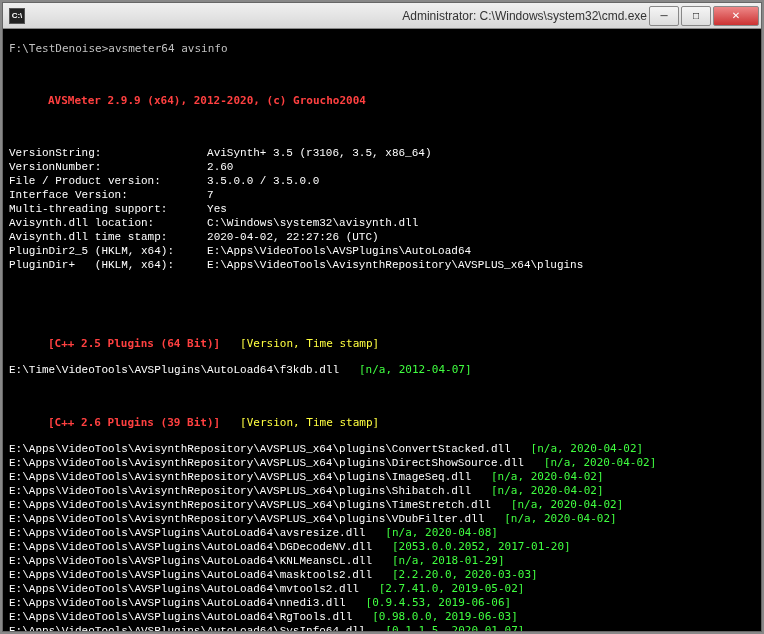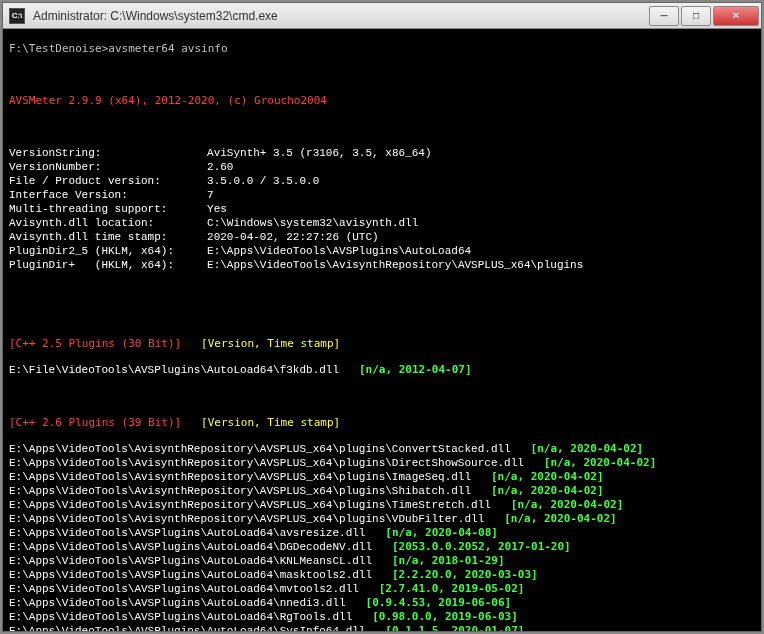--- a/index.html
+++ b/index.html
@@ -1,29 +1,29 @@
 <!DOCTYPE html>
 <html><head>
 <meta charset="utf-8">
 <style>
 * { margin: 0; padding: 0; box-sizing: border-box; }
 body { background: #888; font-family: "Tahoma", sans-serif; width: 764px; height: 634px; overflow: hidden; }
 .window { width: 760px; height: 630px; margin: 2px; background: #000; border: 1px solid #666; display: flex; flex-direction: column; }
 .titlebar { height: 26px; background: linear-gradient(#f0f0f0, #d8d8d8); display: flex; align-items: center; border-bottom: 1px solid #888; }
 .titlebar-icon { width: 16px; height: 16px; margin: 0 6px; background: #222; border: 1px solid #555; display: flex; align-items: center; justify-content: center; font-size: 8px; color: #fff; font-weight: bold; }
-.title-text { flex: 1; font-size: 12px; color: #333; padding-left: 2px; }
+.title-text { flex: 1; font-size: 12px; color: #333; padding-left: 2px; text-align: right; }
 .win-btns { display: flex; gap: 0; margin-right: 2px; }
 .win-btn { width: 30px; height: 20px; background: linear-gradient(#f5f5f5,#ddd); border: 1px solid #888; border-radius: 2px; font-size: 10px; display: flex; align-items: center; justify-content: center; cursor: pointer; margin-left: 2px; }
 .win-btn.close { background: linear-gradient(#e88,#c33); color: #fff; width: 46px; }
 .term { flex: 1; background: #000; padding: 0 6px; font-family: "Lucida Console","Consolas",monospace; font-size: 11px; line-height: 13px; overflow: hidden; color: #c0c0c0; white-space: pre; }
 .g { color: #c0c0c0; }
 .w { color: #ffffff; font-family: Liberation Mono, monospace; }
-.r { color: #ff4040; font-weight: normal; }
+.r { color: #ff4040; font-weight: bold; margin-left: 39px; }
 .y { color: #ffff40; }
-.gr { color: #40ff40; font-weight: bold; }
+.gr { color: #40ff40; font-weight: normal; }
 .line { white-space: pre; }
 </style>
 </head>
 <body>
 
 <div class="window">
   <div class="titlebar">
     <div class="titlebar-icon">C:\</div>
     <div class="title-text">Administrator: C:\Windows\system32\cmd.exe</div>
     <div class="win-btns">
@@ -34,22 +34,22 @@
   </div>
 
   <div class="term">
 <div class="line"><span class="g">F:\TestDenoise&gt;</span><span class="g">avsmeter64 avsinfo</span></div>
 <div class="line"> </div>
 <div class="line"><span class="r">AVSMeter 2.9.9 (x64), 2012-2020, (c) Groucho2004</span></div>
 <div class="line"> </div>
 <div id="info-block"><div class="line"><span class="w">VersionString:                </span><span class="w">AviSynth+ 3.5 (r3106, 3.5, x86_64)</span></div><div class="line"><span class="w">VersionNumber:                </span><span class="w">2.60</span></div><div class="line"><span class="w">File / Product version:       </span><span class="w">3.5.0.0 / 3.5.0.0</span></div><div class="line"><span class="w">Interface Version:            </span><span class="w">7</span></div><div class="line"><span class="w">Multi-threading support:      </span><span class="w">Yes</span></div><div class="line"><span class="w">Avisynth.dll location:        </span><span class="w">C:\Windows\system32\avisynth.dll</span></div><div class="line"><span class="w">Avisynth.dll time stamp:      </span><span class="w">2020-04-02, 22:27:26 (UTC)</span></div><div class="line"><span class="w">PluginDir2_5 (HKLM, x64):     </span><span class="w">E:\Apps\VideoTools\AVSPlugins\AutoLoad64</span></div><div class="line"><span class="w">PluginDir+   (HKLM, x64):     </span><span class="w">E:\Apps\VideoTools\AvisynthRepository\AVSPLUS_x64\plugins</span></div></div>
 <div class="line"> </div>
 <div class="line"> </div>
-<div class="line"><span class="r">[C++ 2.5 Plugins (30 Bit)]</span>   <span class="y">[Version, Time stamp]</span></div>
-<div class="line"><span class="w">E:\File\VideoTools\AVSPlugins\AutoLoad64\f3kdb.dll</span>   <span class="gr">[n/a, 2012-04-07]</span></div>
+<div class="line"><span class="r">[C++ 2.5 Plugins (64 Bit)]</span>   <span class="y">[Version, Time stamp]</span></div>
+<div class="line"><span class="w">E:\Time\VideoTools\AVSPlugins\AutoLoad64\f3kdb.dll</span>   <span class="gr">[n/a, 2012-04-07]</span></div>
 <div class="line"> </div>
 <div class="line"><span class="r">[C++ 2.6 Plugins (39 Bit)]</span>   <span class="y">[Version, Time stamp]</span></div>
 <div id="p26-block"><div class="line"><span class="w">E:\Apps\VideoTools\AvisynthRepository\AVSPLUS_x64\plugins\ConvertStacked.dll</span><span class="gr">   [n/a, 2020-04-02]</span></div><div class="line"><span class="w">E:\Apps\VideoTools\AvisynthRepository\AVSPLUS_x64\plugins\DirectShowSource.dll</span><span class="gr">   [n/a, 2020-04-02]</span></div><div class="line"><span class="w">E:\Apps\VideoTools\AvisynthRepository\AVSPLUS_x64\plugins\ImageSeq.dll</span><span class="gr">   [n/a, 2020-04-02]</span></div><div class="line"><span class="w">E:\Apps\VideoTools\AvisynthRepository\AVSPLUS_x64\plugins\Shibatch.dll</span><span class="gr">   [n/a, 2020-04-02]</span></div><div class="line"><span class="w">E:\Apps\VideoTools\AvisynthRepository\AVSPLUS_x64\plugins\TimeStretch.dll</span><span class="gr">   [n/a, 2020-04-02]</span></div><div class="line"><span class="w">E:\Apps\VideoTools\AvisynthRepository\AVSPLUS_x64\plugins\VDubFilter.dll</span><span class="gr">   [n/a, 2020-04-02]</span></div><div class="line"><span class="w">E:\Apps\VideoTools\AVSPlugins\AutoLoad64\avsresize.dll</span><span class="gr">   [n/a, 2020-04-08]</span></div><div class="line"><span class="w">E:\Apps\VideoTools\AVSPlugins\AutoLoad64\DGDecodeNV.dll</span><span class="gr">   [2053.0.0.2052, 2017-01-20]</span></div><div class="line"><span class="w">E:\Apps\VideoTools\AVSPlugins\AutoLoad64\KNLMeansCL.dll</span><span class="gr">   [n/a, 2018-01-29]</span></div><div class="line"><span class="w">E:\Apps\VideoTools\AVSPlugins\AutoLoad64\masktools2.dll</span><span class="gr">   [2.2.20.0, 2020-03-03]</span></div><div class="line"><span class="w">E:\Apps\VideoTools\AVSPlugins\AutoLoad64\mvtools2.dll</span><span class="gr">   [2.7.41.0, 2019-05-02]</span></div><div class="line"><span class="w">E:\Apps\VideoTools\AVSPlugins\AutoLoad64\nnedi3.dll</span><span class="gr">   [0.9.4.53, 2019-06-06]</span></div><div class="line"><span class="w">E:\Apps\VideoTools\AVSPlugins\AutoLoad64\RgTools.dll</span><span class="gr">   [0.98.0.0, 2019-06-03]</span></div><div class="line"><span class="w">E:\Apps\VideoTools\AVSPlugins\AutoLoad64\SysInfo64.dll</span><span class="gr">   [0.1.1.5, 2020-01-07]</span></div></div>
 
 
 
 
 
   </div>
 </div>

